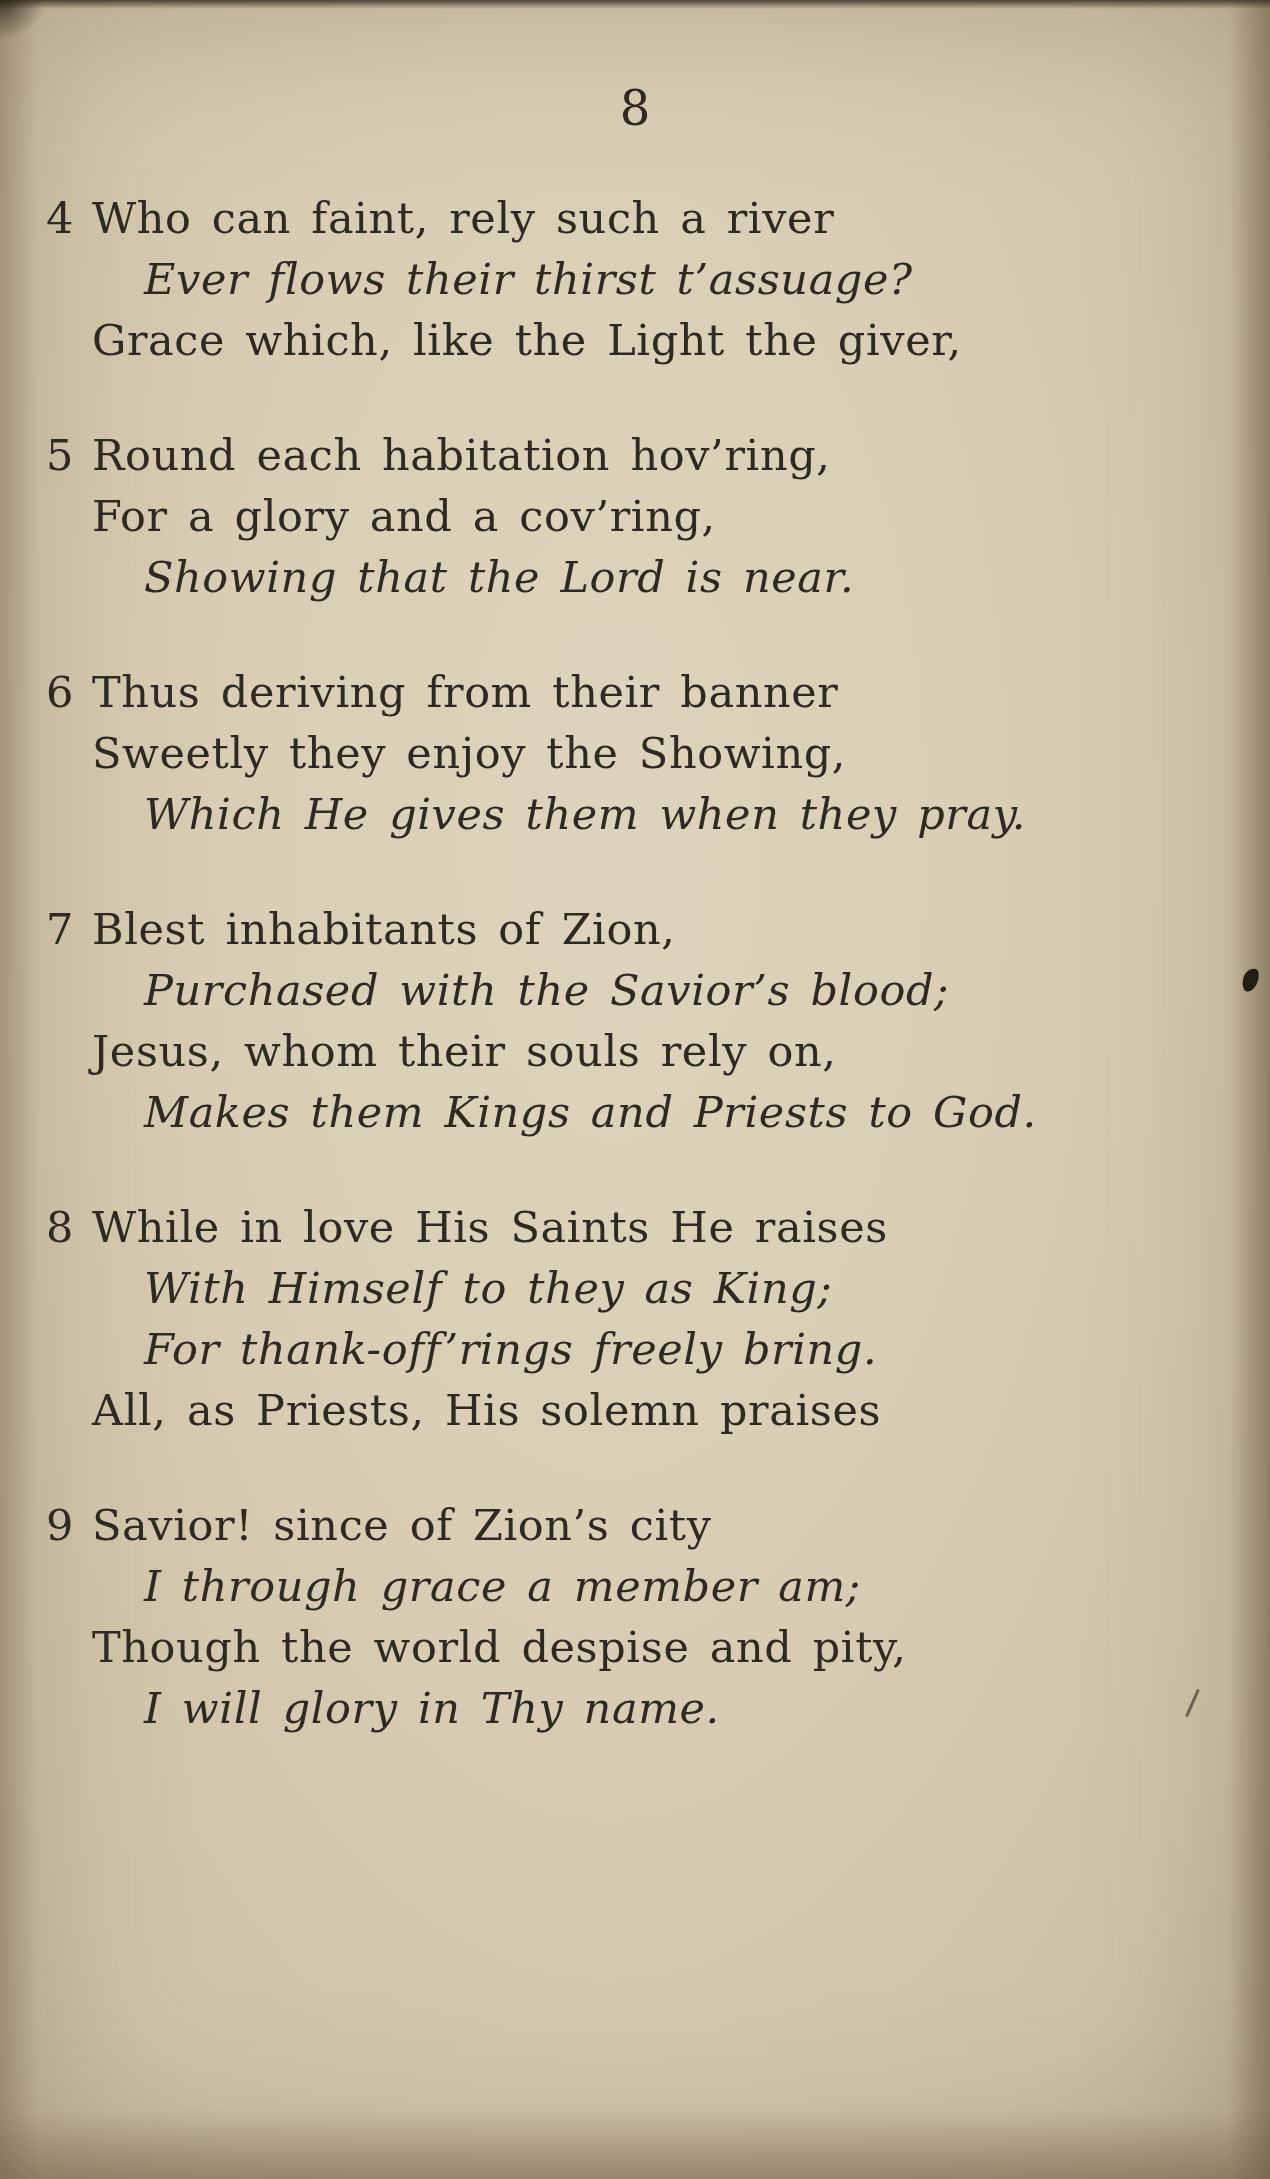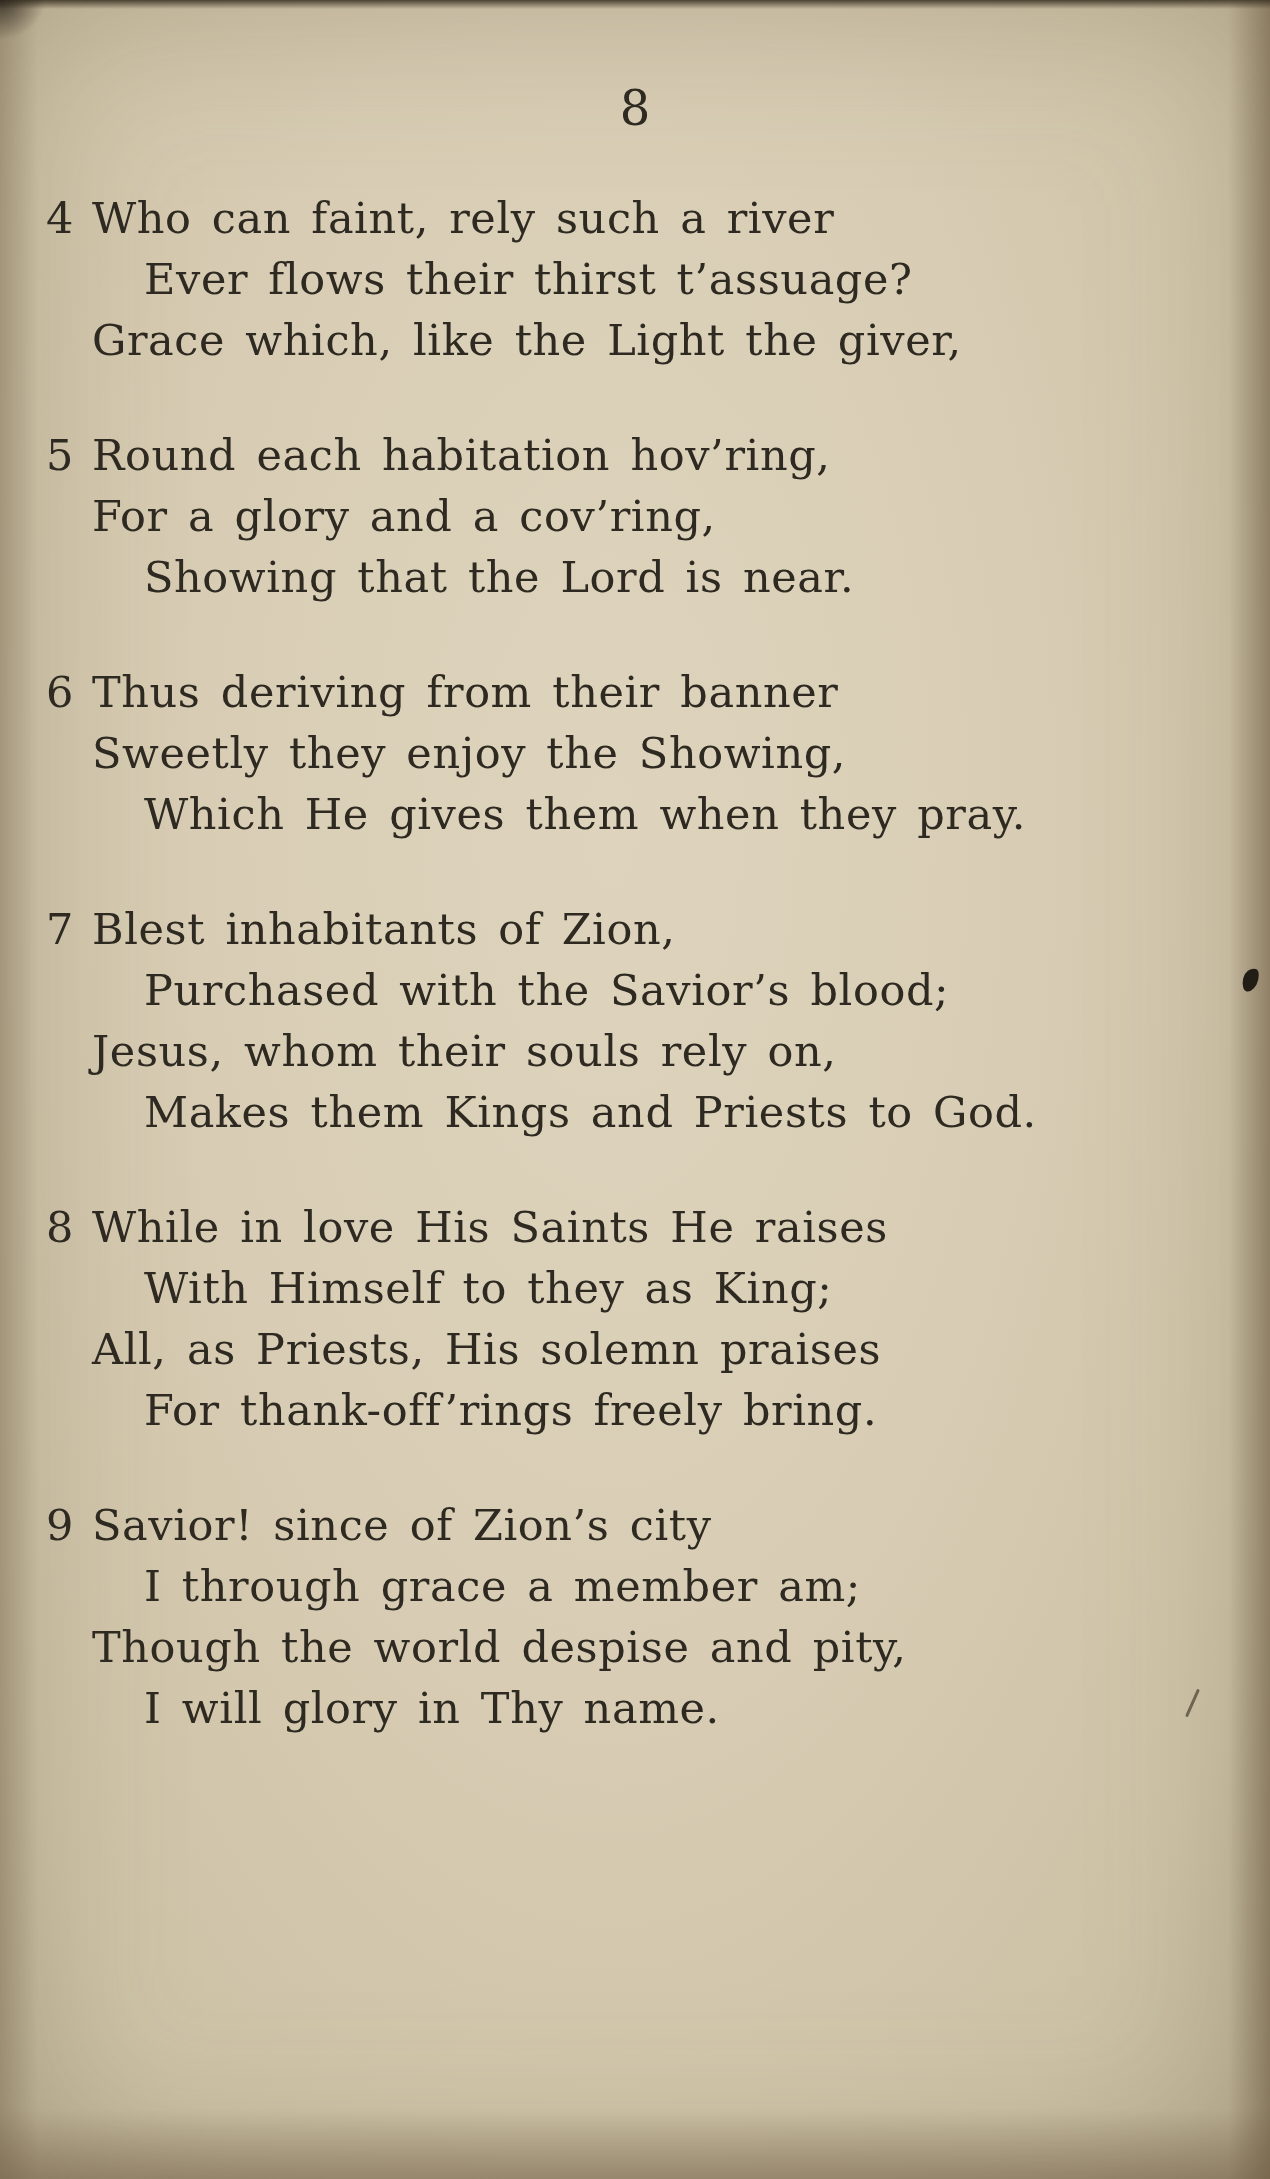--- a/index.html
+++ b/index.html
@@ -42,20 +42,21 @@
   }
   .verse-num {
     width: 46px;
     flex: none;
   }
   .verse-lines {
     flex: 1;
   }
   .line.indent {
     padding-left: 52px;
+    font-style: italic;
   }
   .ink-blot {
     position: absolute;
     right: 12px;
     top: 968px;
     width: 15px;
     height: 24px;
     background: #221d15;
     border-radius: 70% 30% 60% 40% / 50% 40% 60% 50%;
     transform: rotate(12deg);
@@ -124,22 +125,22 @@
         <div class="line">Jesus, whom their souls rely on,</div>
         <div class="line indent">Makes them Kings and Priests to God.</div>
       </div>
     </div>
 
     <div class="verse">
       <span class="verse-num">8</span>
       <div class="verse-lines">
         <div class="line">While in love His Saints He raises</div>
         <div class="line indent">With Himself to they as King;</div>
+        <div class="line indent">For thank-off’rings freely bring.</div>
         <div class="line">All, as Priests, His solemn praises</div>
-        <div class="line indent">For thank-off’rings freely bring.</div>
       </div>
     </div>
 
     <div class="verse">
       <span class="verse-num">9</span>
       <div class="verse-lines">
         <div class="line">Savior! since of Zion’s city</div>
         <div class="line indent">I through grace a member am;</div>
         <div class="line">Though the world despise and pity,</div>
         <div class="line indent">I will glory in Thy name.</div>

